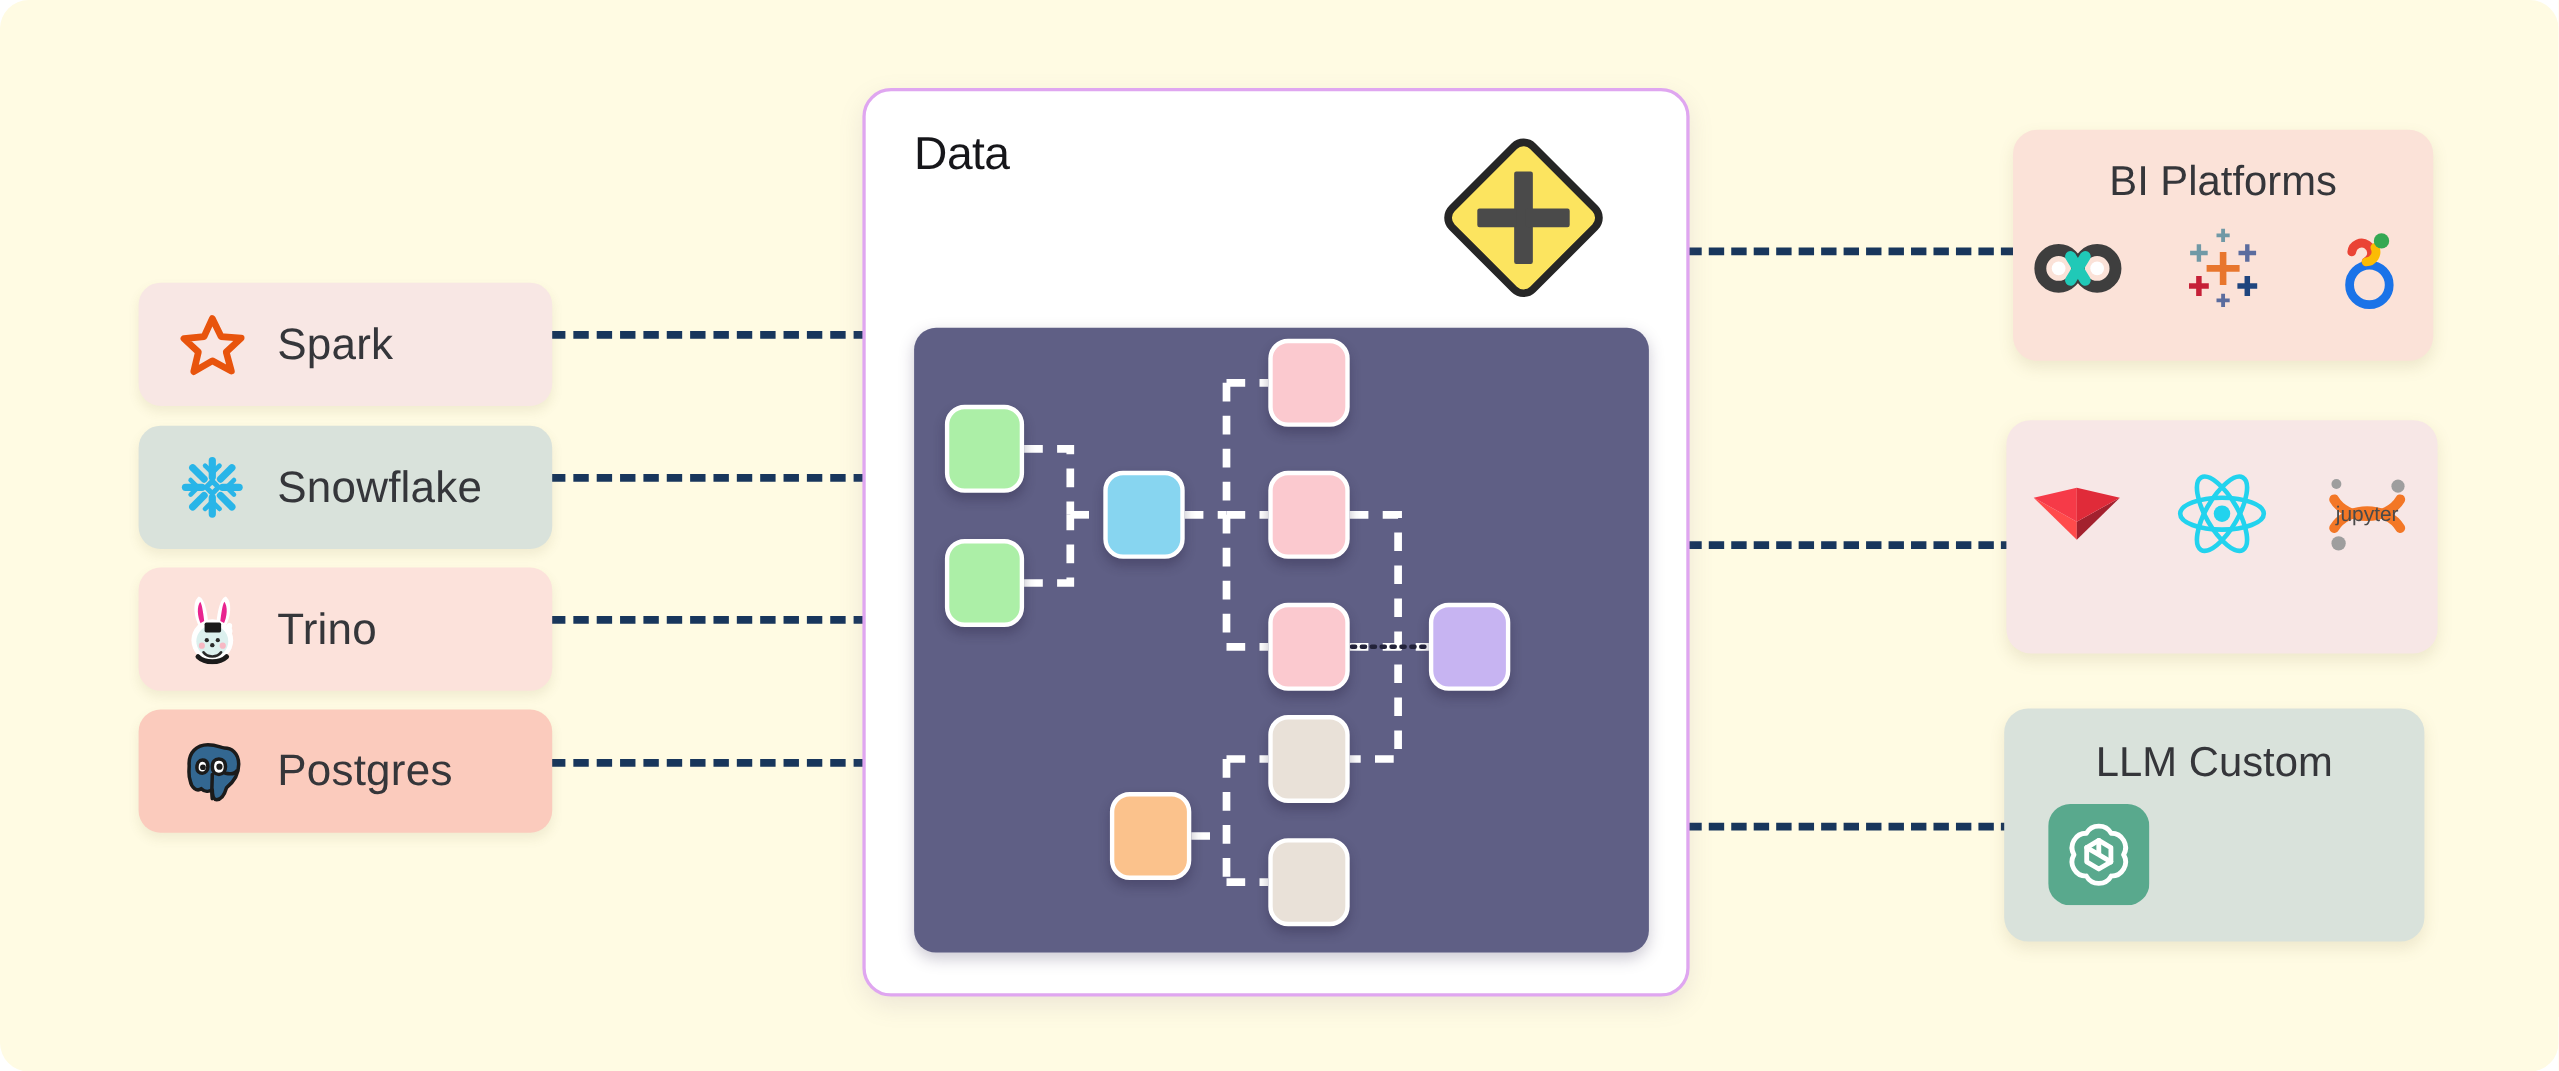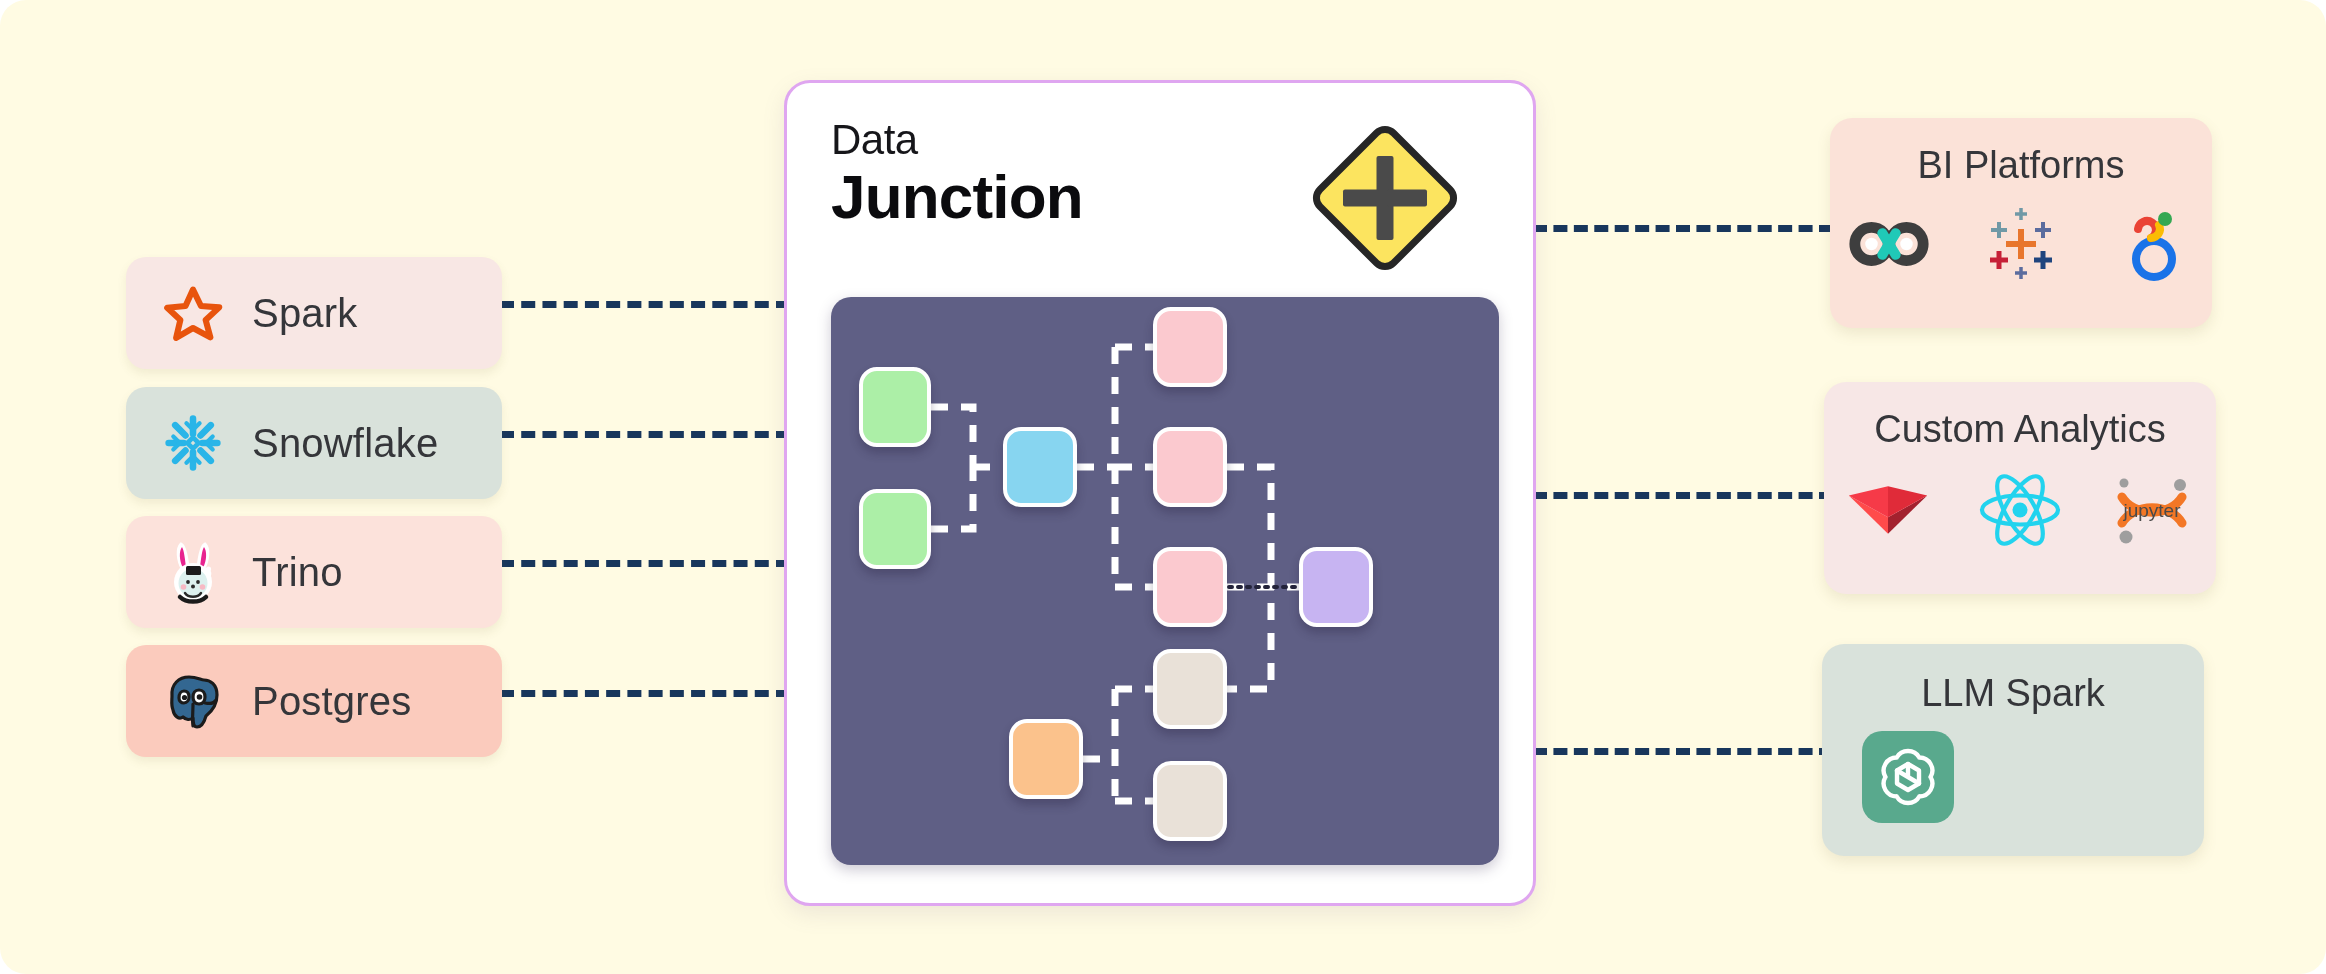--- a/index.html
+++ b/index.html
@@ -227,21 +227,20 @@
       </svg>
     </span>
     <span class="src-label">Postgres</span>
   </div>
 
   <div id="center-card">
 
     <div id="brand-row">
       <div id="brand-text">
         <div id="brand-line1">Data</div>
-        <div id="brand-line2">Junction</div>
       </div>
       <div id="brand-logo">
         <svg width="160" height="150" viewBox="0 0 160 150">
           <g transform="translate(80,75) rotate(45)">
             <rect x="-52" y="-52" width="104" height="104" rx="12" fill="#FCE45F" stroke="#262626" stroke-width="7"></rect>
           </g>
           <g transform="translate(80,75) rotate(90)" fill="#4A4A4A">
             <rect x="-42" y="-8.5" width="84" height="17" rx="2"></rect>
             <rect x="-8.5" y="-42" width="17" height="40" rx="2"></rect>
             <rect x="-8.5" y="6" width="17" height="36" rx="2"></rect>
@@ -348,21 +347,20 @@
           <circle cx="34" cy="54" r="18" fill="none" stroke="#1A73E8" stroke-width="8"></circle>
           <path d="M18 24 a9 9 0 1 1 13 9" fill="none" stroke="#EA4335" stroke-width="8" stroke-linecap="round"></path>
           <path d="M31 33 a9 9 0 0 0 8 -13" fill="none" stroke="#FBBC04" stroke-width="8" stroke-linecap="round"></path>
           <circle cx="45" cy="14" r="7" fill="#34A853"></circle>
         </svg>
       </span>
     </div>
   </div>
 
   <div class="dest-card" style="left:1824px; top:382px; width:392px; height:212px; background:#F7E7E6; padding:26px 0 0 0;">
-    <div class="dest-title">Custom Analytics</div>
     <div class="dest-logos" style="justify-content:center; margin-top:16px;">
       <span class="logo-slot">
         <svg width="82" height="52" viewBox="0 0 90 56">
           <path d="M2 12 L45 36 L45 54 Z" fill="#FF4B4B"></path>
           <path d="M88 12 L45 36 L45 54 Z" fill="#A3212E"></path>
           <path d="M45 2 L2 12 L45 36 Z" fill="#F63A48"></path>
           <path d="M45 2 L88 12 L45 36 Z" fill="#E02B39"></path>
         </svg>
       </span>
       <span class="logo-slot">
@@ -382,21 +380,21 @@
           <circle cx="12" cy="12" r="4.5" fill="#9E9E9E"></circle>
           <circle cx="68" cy="14" r="6" fill="#9E9E9E"></circle>
           <circle cx="14" cy="66" r="6.5" fill="#9E9E9E"></circle>
           <text x="40" y="46" font-family="'Liberation Sans', sans-serif" font-size="19" fill="#4A4A4A" text-anchor="middle">jupyter</text>
         </svg>
       </span>
     </div>
   </div>
 
   <div class="dest-card" style="left:1822px; top:644px; width:382px; height:212px; background:#D9E2DB; padding:28px 0 0 0;">
-    <div class="dest-title">LLM Spark</div>
+    <div class="dest-title">LLM Custom</div>
     <div class="dest-logos" style="justify-content:flex-start; padding-left:40px; margin-top:16px;">
       <span class="logo-slot" style="width:92px;height:92px;">
         <svg width="92" height="92" viewBox="0 0 92 92">
           <rect x="0" y="0" width="92" height="92" rx="20" fill="#59A98D"></rect>
           <g fill="none" stroke="#FFFFFF" stroke-width="4.4" stroke-linejoin="round" stroke-linecap="round">
             <path d="M46 20 a13 13 0 0 1 11.3 6.5 M57.3 26.5 a13 13 0 0 1 11.3 19.5 M68.6 46 a13 13 0 0 1 -11.3 19.5 M57.3 65.5 a13 13 0 0 1 -22.6 0 M34.7 65.5 a13 13 0 0 1 -11.3 -19.5 M23.4 46 a13 13 0 0 1 11.3 -19.5 M34.7 26.5 a13 13 0 0 1 11.3 -6.5"></path>
             <path d="M46 33 L57 39.5 L57 52.5 L46 59 L35 52.5 L35 39.5 Z"></path>
             <path d="M46 33 L46 46 L57 52.5 M46 46 L35 39.5"></path>
           </g>
         </svg>

